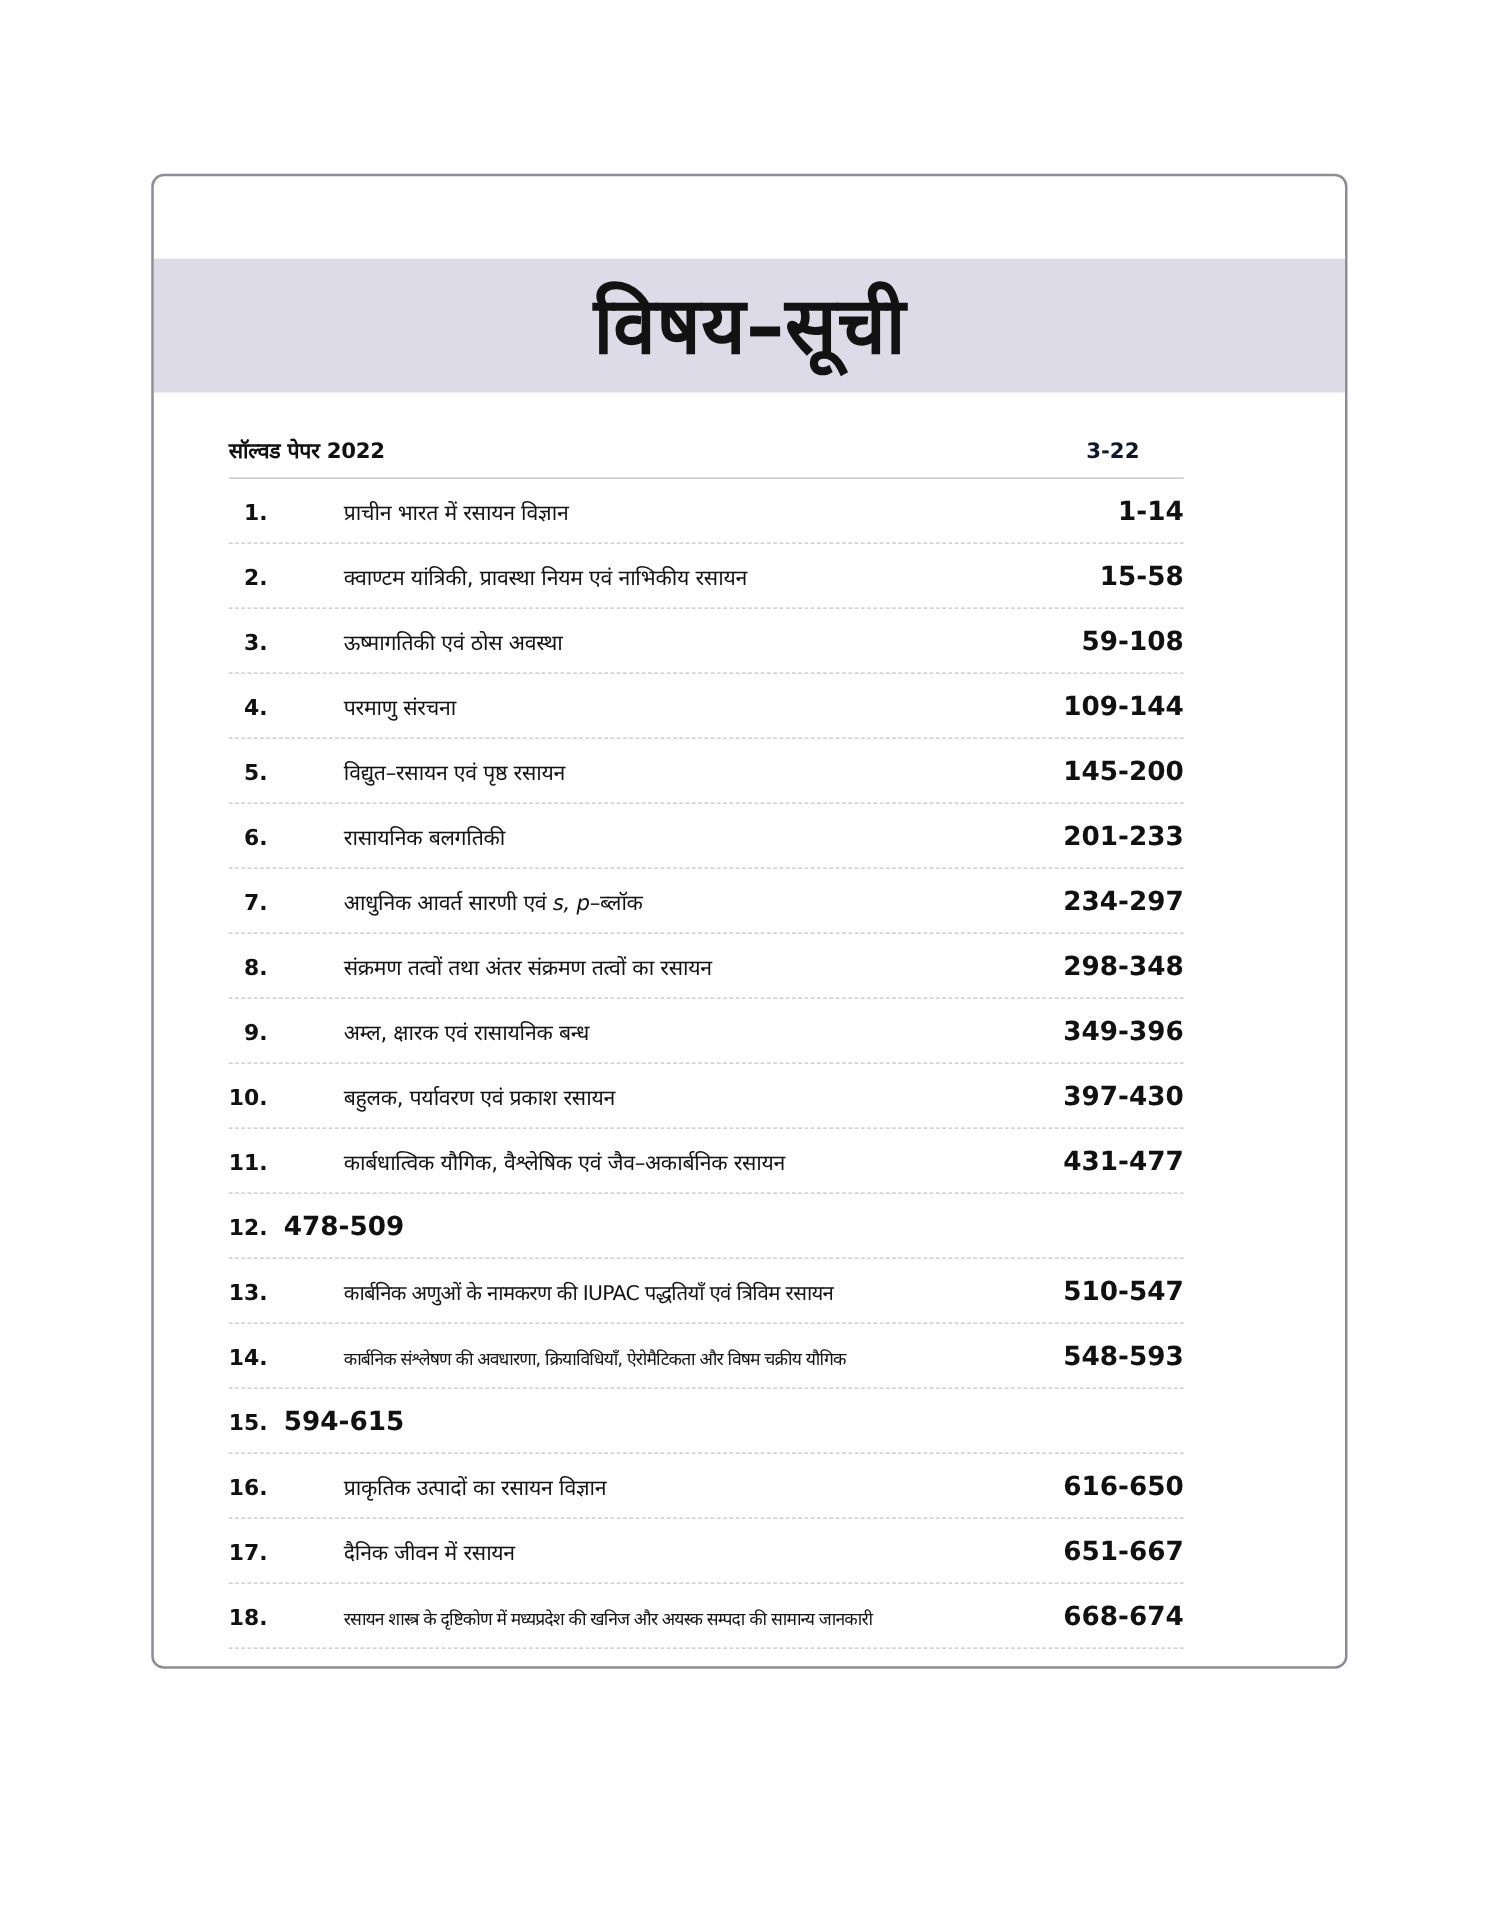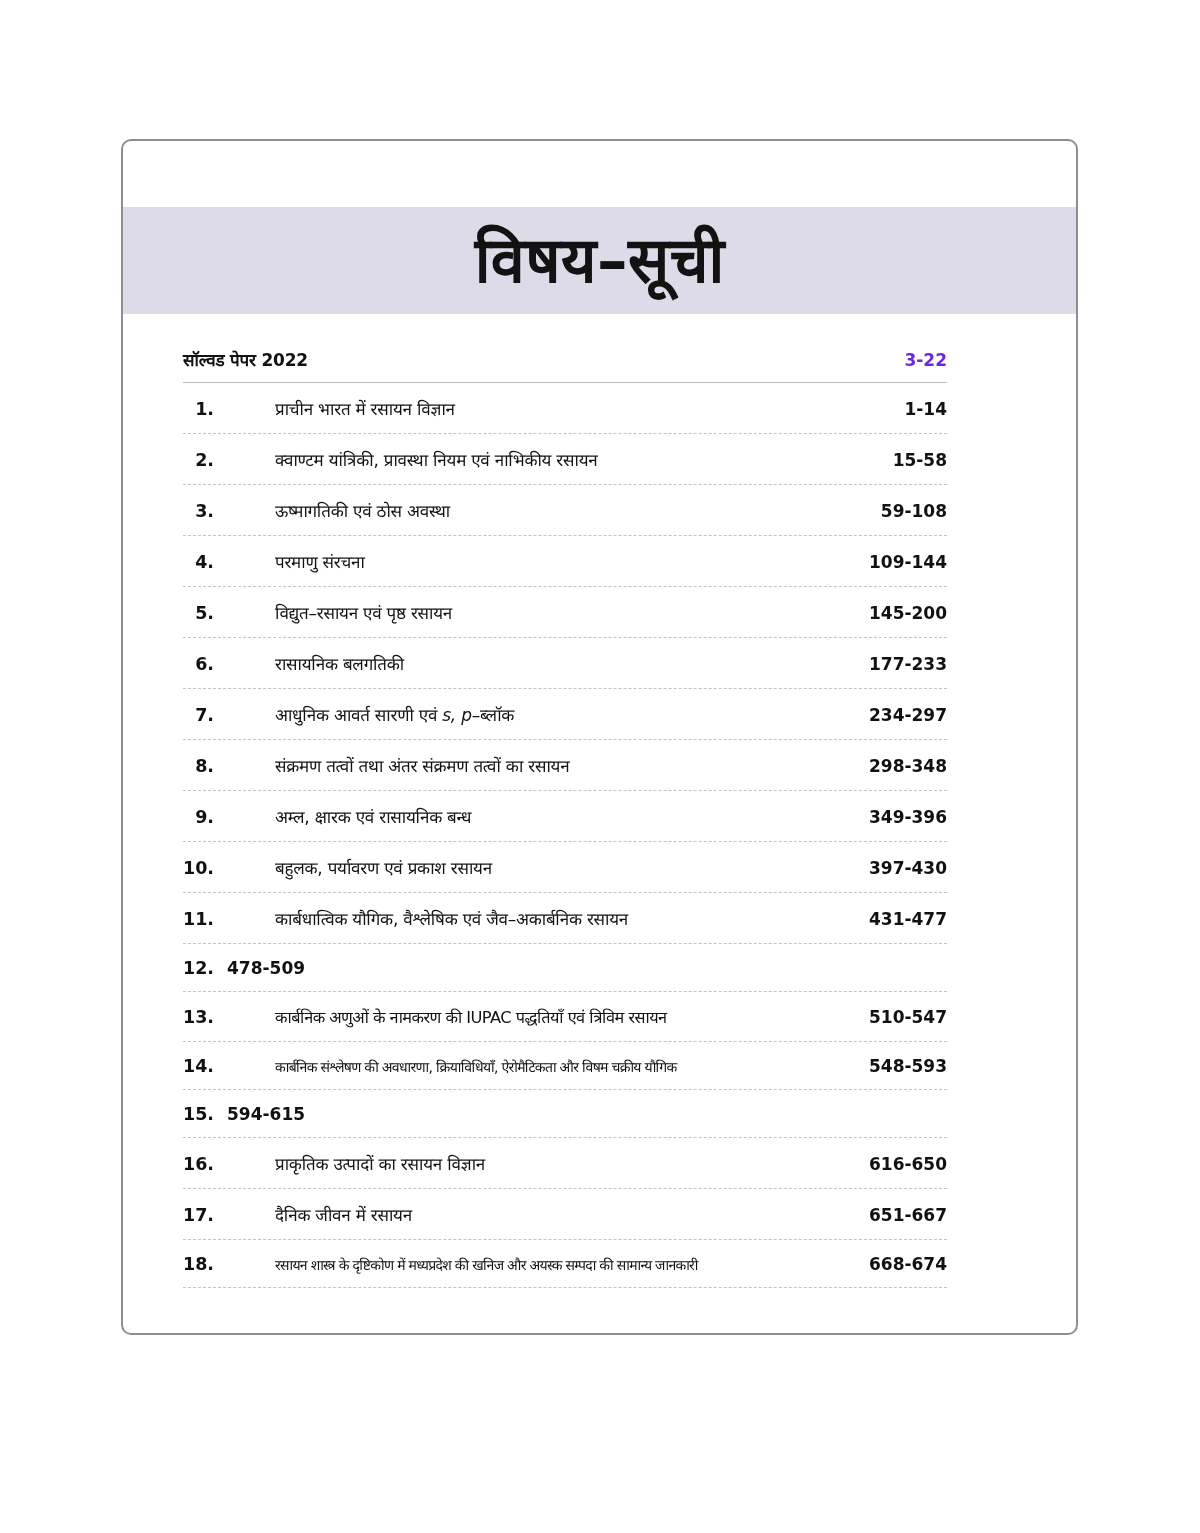--- a/index.html
+++ b/index.html
@@ -72,22 +72,22 @@
     font-weight: 700;
     font-size: 17px;
     color: #111111;
     letter-spacing: -0.2px;
   }
   .toc-head .head-pages {
     flex: 0 0 auto;
     font-family: "DejaVu Sans", sans-serif;
     font-weight: 700;
     font-size: 17px;
-    color: #6d28d9;
-    text-align: right;
+    color: #0f172a;
+    text-align: left;
     min-width: 78px;
   }
 
   .toc-row {
     display: flex;
     align-items: baseline;
     padding: 13.5px 0 13.5px 0;
     border-bottom: 1.5px dashed #c3c3c3;
   }
   .toc-row .row-num {
@@ -114,21 +114,21 @@
   }
   .toc-row .row-title i {
     font-style: italic;
   }
   .toc-row .row-pages {
     flex: 0 0 auto;
     min-width: 78px;
     text-align: right;
     font-family: "DejaVu Sans", sans-serif;
     font-weight: 700;
-    font-size: 17px;
+    font-size: 21px;
     color: #111111;
     white-space: nowrap;
   }
 
   
   .toc-row.long .row-title { font-size: 16.3px; letter-spacing: -0.55px; }
   .toc-row.longest .row-title { font-size: 14px; letter-spacing: -0.7px; }
 </style>
 </head>
 <body>
@@ -168,21 +168,21 @@
           <div class="row-pages">109-144</div>
         </div>
         <div class="toc-row">
           <div class="row-num">5.</div>
           <div class="row-title">विद्युत–रसायन एवं पृष्ठ रसायन</div>
           <div class="row-pages">145-200</div>
         </div>
         <div class="toc-row">
           <div class="row-num">6.</div>
           <div class="row-title">रासायनिक बलगतिकी</div>
-          <div class="row-pages">177-233</div>
+          <div class="row-pages">201-233</div>
         </div>
         <div class="toc-row">
           <div class="row-num">7.</div>
           <div class="row-title">आधुनिक आवर्त सारणी एवं <i>s, p</i>–ब्लॉक</div>
           <div class="row-pages">234-297</div>
         </div>
         <div class="toc-row">
           <div class="row-num">8.</div>
           <div class="row-title">संक्रमण तत्वों तथा अंतर संक्रमण तत्वों का रसायन</div>
           <div class="row-pages">298-348</div>

